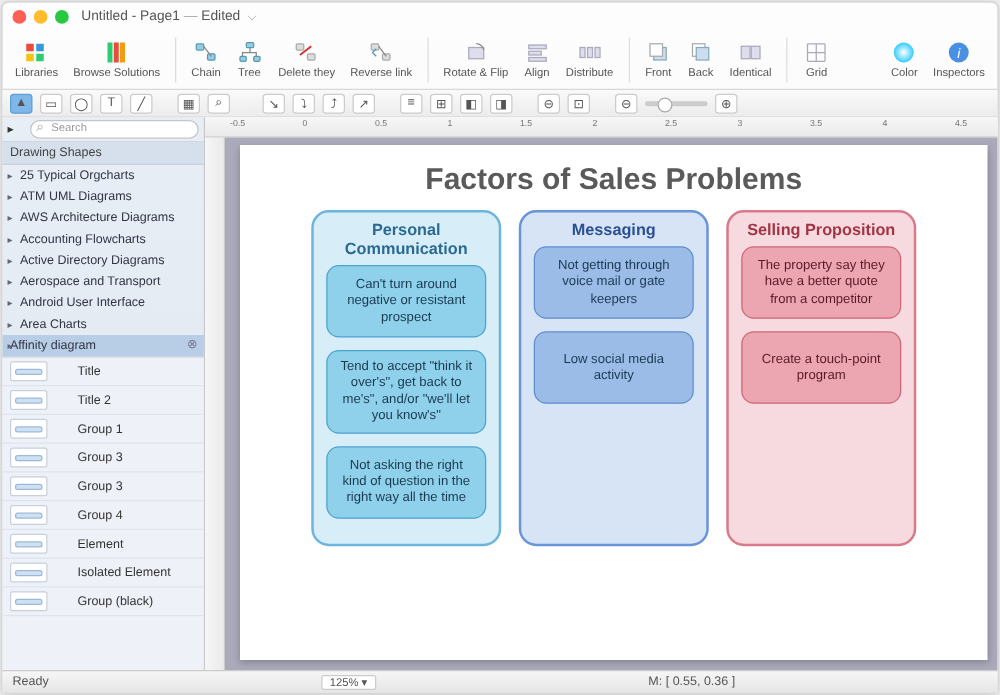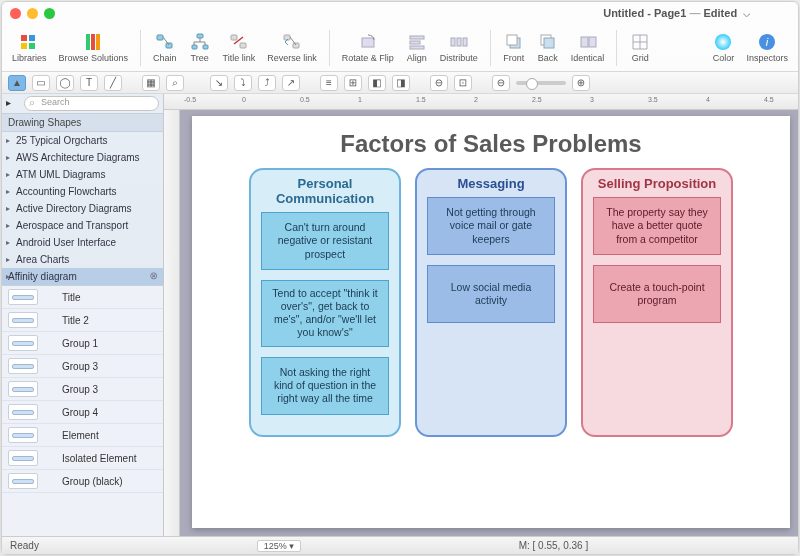--- a/index.html
+++ b/index.html
@@ -2,21 +2,21 @@
 <html><head>
 <meta charset="utf-8">
 <style>
 * { box-sizing: border-box; margin: 0; padding: 0; font-family: -apple-system, "Helvetica Neue", Arial, sans-serif; }
 body { background: #f0f0f0; width: 800px; height: 556px; overflow: hidden; }
 .win { background: linear-gradient(#fdfdfd,#f3f3f3); border: 1px solid #d0d0d0; border-radius: 6px; width: 798px; height: 554px; margin: 1px; display: flex; flex-direction: column; box-shadow: 0 2px 10px rgba(0,0,0,.15); }
 .titlebar { height: 22px; display: flex; align-items: center; padding: 0 8px; font-size: 11px; color: #666; }
 .traffic { display: flex; gap: 6px; margin-right: 10px; }
 .tl { width: 11px; height: 11px; border-radius: 50%; }
 .tl.r { background: #ff5f57; } .tl.y { background: #ffbd2e; } .tl.g { background: #28c940; }
-.title-center { flex: 1; text-align: right; color: #555; font-weight: bold; }
+.title-center { flex: 1; text-align: left; color: #555; }
 .title-center .dash { color: #aaa; }
 .chev { color: #999; font-size: 9px; margin-left: 3px; }
 .toolbar { height: 48px; display: flex; align-items: center; padding: 0 6px; border-bottom: 1px solid #d8d8d8; gap: 4px; }
 .tbtn { display: flex; flex-direction: column; align-items: center; font-size: 9px; color: #555; padding: 2px 4px; min-width: 30px; }
 .tbtn .ic { width: 20px; height: 20px; display: flex; align-items: center; justify-content: center; margin-bottom: 1px; }
 .tsep { width: 1px; height: 36px; background: #ddd; margin: 0 4px; }
 .tspace { flex: 1; }
 svg { display: block; }
 .ribbon2 { height: 22px; background: linear-gradient(#fafafa,#ececec); border-bottom: 1px solid #d8d8d8; display: flex; align-items: center; padding: 0 6px; gap: 6px; }
 .r2btn { width: 18px; height: 16px; border: 1px solid #ccc; border-radius: 3px; background: #fff; display: flex; align-items: center; justify-content: center; font-size: 10px; color: #555; }
@@ -43,21 +43,21 @@
 .ruler-h { height: 16px; background: linear-gradient(#f6f6f6,#eaeaea); border-bottom: 1px solid #ccc; font-size: 7px; color: #777; position: relative; overflow: hidden; }
 .ruler-h .tick { position: absolute; top: 2px; }
 .canvas-body { flex: 1; display: flex; min-height: 0; }
 .ruler-v { width: 16px; background: linear-gradient(90deg,#f6f6f6,#eaeaea); border-right: 1px solid #ccc; }
 .canvas { flex: 1; background: #aab; position: relative; overflow: hidden; }
 .page { position: absolute; left: 12px; top: 6px; right: 8px; bottom: 8px; background: #fff; box-shadow: 0 2px 6px rgba(0,0,0,.25); padding: 10px 18px; }
 .diagram-title { text-align: center; font-size: 24px; font-weight: 700; color: #5a5a5a; margin: 4px 0 10px; }
 .groups { display: flex; gap: 14px; justify-content: center; }
 .grp { border-radius: 14px; padding: 6px 10px 10px; width: 152px; }
 .grp h3 { text-align: center; font-size: 13px; font-weight: 700; margin-bottom: 6px; }
-.card { border-radius: 0; padding: 6px 8px; font-size: 10.5px; text-align: center; color: #1a3a52; margin-bottom: 10px; line-height: 1.25; min-height: 58px; display: flex; align-items: center; justify-content: center; }
+.card { border-radius: 10px; padding: 6px 8px; font-size: 10.5px; text-align: center; color: #1a3a52; margin-bottom: 10px; line-height: 1.25; min-height: 58px; display: flex; align-items: center; justify-content: center; }
 .grp.c1 { background: #d7edf7; border: 2px solid #6db5dd; } .grp.c1 h3 { color: #2a6a92; }
 .grp.c1 .card { background: #8fd1ea; border: 1.5px solid #4da3cf; }
 .grp.c2 { background: #d7e4f6; border: 2px solid #6a94d8; } .grp.c2 h3 { color: #2a4f92; }
 .grp.c2 .card { background: #9cbce8; border: 1.5px solid #5e8bcf; }
 .grp.c3 { background: #f6dadf; border: 2px solid #d87a8a; } .grp.c3 h3 { color: #a23545; }
 .grp.c3 .card { background: #eba6b2; border: 1.5px solid #cf6578; color: #5a1a28; }
 .statusbar { height: 18px; background: linear-gradient(#f6f6f6,#e6e6e6); border-top: 1px solid #ccc; display: flex; align-items: center; font-size: 10px; color: #555; padding: 0 8px; gap: 16px; }
 .statusbar .zoom { border: 1px solid #ccc; padding: 0 6px; border-radius: 2px; background: #fff; font-size: 9px; }
 .statusbar .sp { flex: 1; }
 </style>
@@ -122,21 +122,21 @@
         <span>Tree</span>
       </div>
     <div class="tbtn">
         <div class="ic">
           <svg width="20" height="20">
             <rect x="2" y="3" width="6" height="5" rx="1" fill="#ddd" stroke="#aaa"></rect>
             <rect x="11" y="11" width="6" height="5" rx="1" fill="#ddd" stroke="#aaa"></rect>
             <path d="M5 12 L14 5" stroke="#c33" stroke-width="1.5"></path>
           </svg>
         </div>
-        <span>Title link</span>
+        <span>Delete they</span>
       </div>
     <div class="tbtn">
         <div class="ic">
           <svg width="20" height="20">
             <rect x="2" y="3" width="6" height="5" rx="1" fill="#ddd" stroke="#aaa"></rect>
             <rect x="11" y="11" width="6" height="5" rx="1" fill="#ddd" stroke="#aaa"></rect>
             <path d="M8 5 L14 13" stroke="#888"></path>
             <path d="M6 13 L3 10 L6 7" stroke="#59b" fill="none"></path>
           </svg>
         </div>
@@ -265,22 +265,22 @@
 
   <div class="mainrow">
     <div class="sidebar">
       <div class="sb-top">
         <span class="ic">▸</span>
         <div class="sb-search">Search</div>
       </div>
       <div class="sb-hdr">Drawing Shapes</div>
       <div id="sb-cats">
           <div class="sb-item">25 Typical Orgcharts</div>
+          <div class="sb-item">ATM UML Diagrams</div>
           <div class="sb-item">AWS Architecture Diagrams</div>
-          <div class="sb-item">ATM UML Diagrams</div>
           <div class="sb-item">Accounting Flowcharts</div>
           <div class="sb-item">Active Directory Diagrams</div>
           <div class="sb-item">Aerospace and Transport</div>
           <div class="sb-item">Android User Interface</div>
           <div class="sb-item">Area Charts</div>
         </div>
       <div class="sb-item sel" style="padding-left:6px">Affinity diagram</div>
       <div class="sb-shapes" id="sb-shapes">
           <div class="shape-row">
             <div class="shape-thumb inner">

